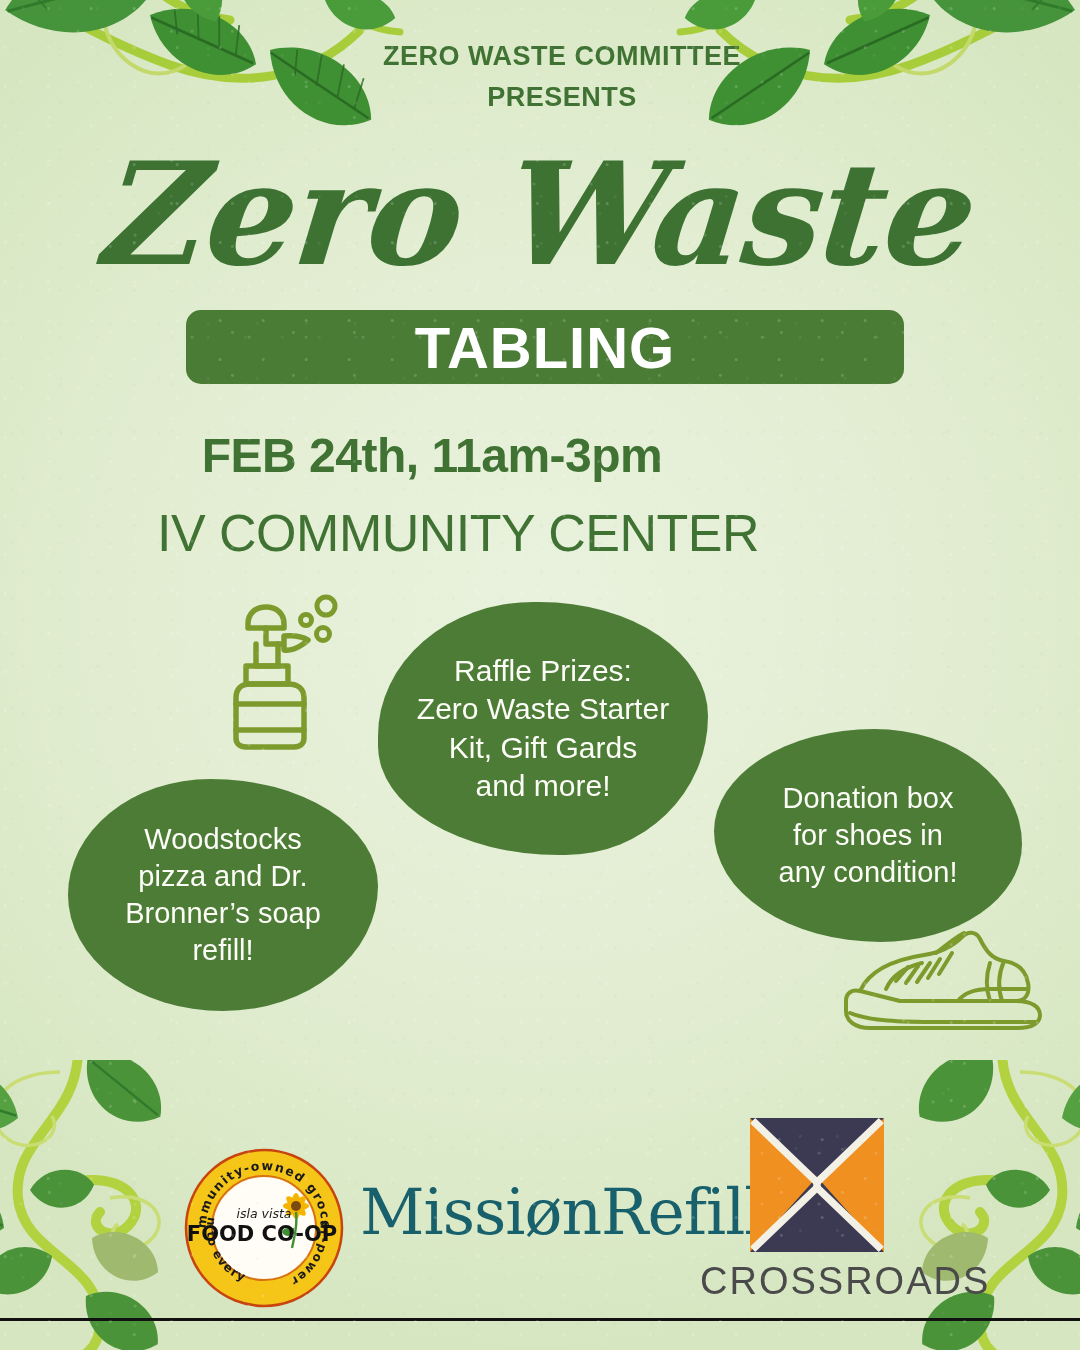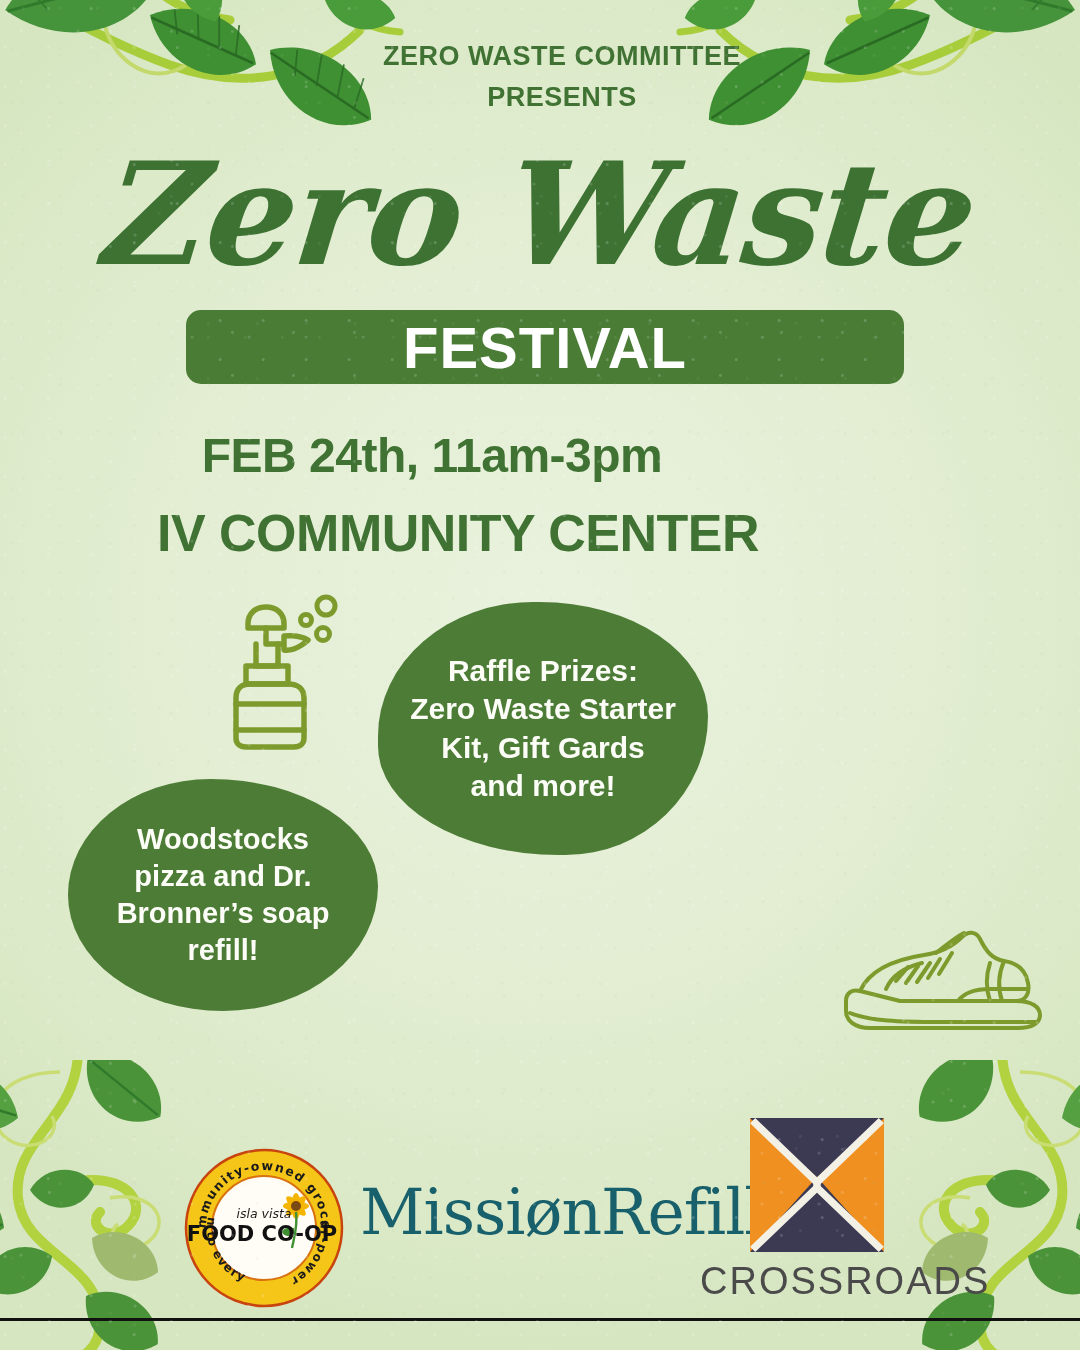--- a/index.html
+++ b/index.html
@@ -77,31 +77,31 @@
   }
 
   #when{
     position:absolute; top:428px; left:0; width:864px;
     text-align:center; color:#3f7233;
     font-weight:bold; font-size:48px; letter-spacing:-.5px;
   }
   #where{
     position:absolute; top:503px; left:0; width:916px;
     text-align:center; color:#3f7233;
-    font-weight:bold; font-size:52px; letter-spacing:-.5px;
+    font-weight:normal; font-size:52px; letter-spacing:-.5px;
   }
 
   
   .blob{
     position:absolute;
     background:#4d7c36;
     display:flex; align-items:center; justify-content:center;
     text-align:center;
     color:#fdfdf8;
-    font-weight:bold;
+    font-weight:normal;
     line-height:1.28;
   }
   #blob-raffle{
     left:378px; top:602px; width:330px; height:253px;
     border-radius:48% 52% 44% 56% / 54% 46% 56% 44%;
     font-size:30px;
     z-index:4;
   }
   #blob-food{
     left:68px; top:779px; width:310px; height:232px;
@@ -329,21 +329,21 @@
   </svg>
 
   <div id="presenter">
     <span>ZERO WASTE COMMITTEE</span>
     <span class="l2">PRESENTS</span>
   </div>
 
   <div id="title-script">Zero Waste</div>
 
   <div id="festival-banner">
-    <span>FESTIVAL</span>
+    <span>TABLING</span>
   </div>
 
   <div id="when">FEB 24th, 11am-3pm</div>
   <div id="where">IV COMMUNITY CENTER</div>
 
   <svg class="deco" style="left:222px;top:592px;width:120px;height:160px;" viewBox="0 0 120 160">
     <g fill="none" stroke="#7d9b2d" stroke-width="5.5" stroke-linejoin="round" stroke-linecap="round">
 
       <path d="M26 32 C 26 21, 34 15, 44 15 C 54 15, 62 21, 62 32 L 62 36 L 26 36 Z"></path>
 
@@ -372,20 +372,25 @@
 and more!</div>
   </div>
 
   <div class="blob" id="blob-food">
     <div style="white-space:pre-line;">Woodstocks
 pizza and Dr.
 Bronner’s soap
 refill!</div>
   </div>
 
+  <div class="blob" id="blob-shoes">
+    <div style="white-space:pre-line;">Donation box
+for shoes in
+any condition!</div>
+  </div>
 
   <svg class="deco" style="left:840px;top:925px;width:210px;height:115px;" viewBox="0 0 210 115">
     <g fill="none" stroke="#7d9b2d" stroke-width="4" stroke-linejoin="round" stroke-linecap="round">
 
       <path d="M6 76 C 6 68, 12 64, 20 66 L 60 76 L 176 76 C 192 76, 200 82, 200 90 C 200 98, 192 103, 178 103 L 30 103 C 14 103, 6 95, 6 86 Z"></path>
       <path d="M10 88 C 30 96, 60 97, 100 97 L 196 97"></path>
 
       <path d="M20 66 C 30 44, 58 34, 84 30 C 104 27, 114 20, 122 12 C 128 6, 136 6, 140 14 C 146 26, 152 34, 164 36 C 178 38, 186 46, 188 58 C 190 68, 186 76, 176 76"></path>
 
       <path d="M150 38 C 146 50, 146 64, 150 76"></path>

